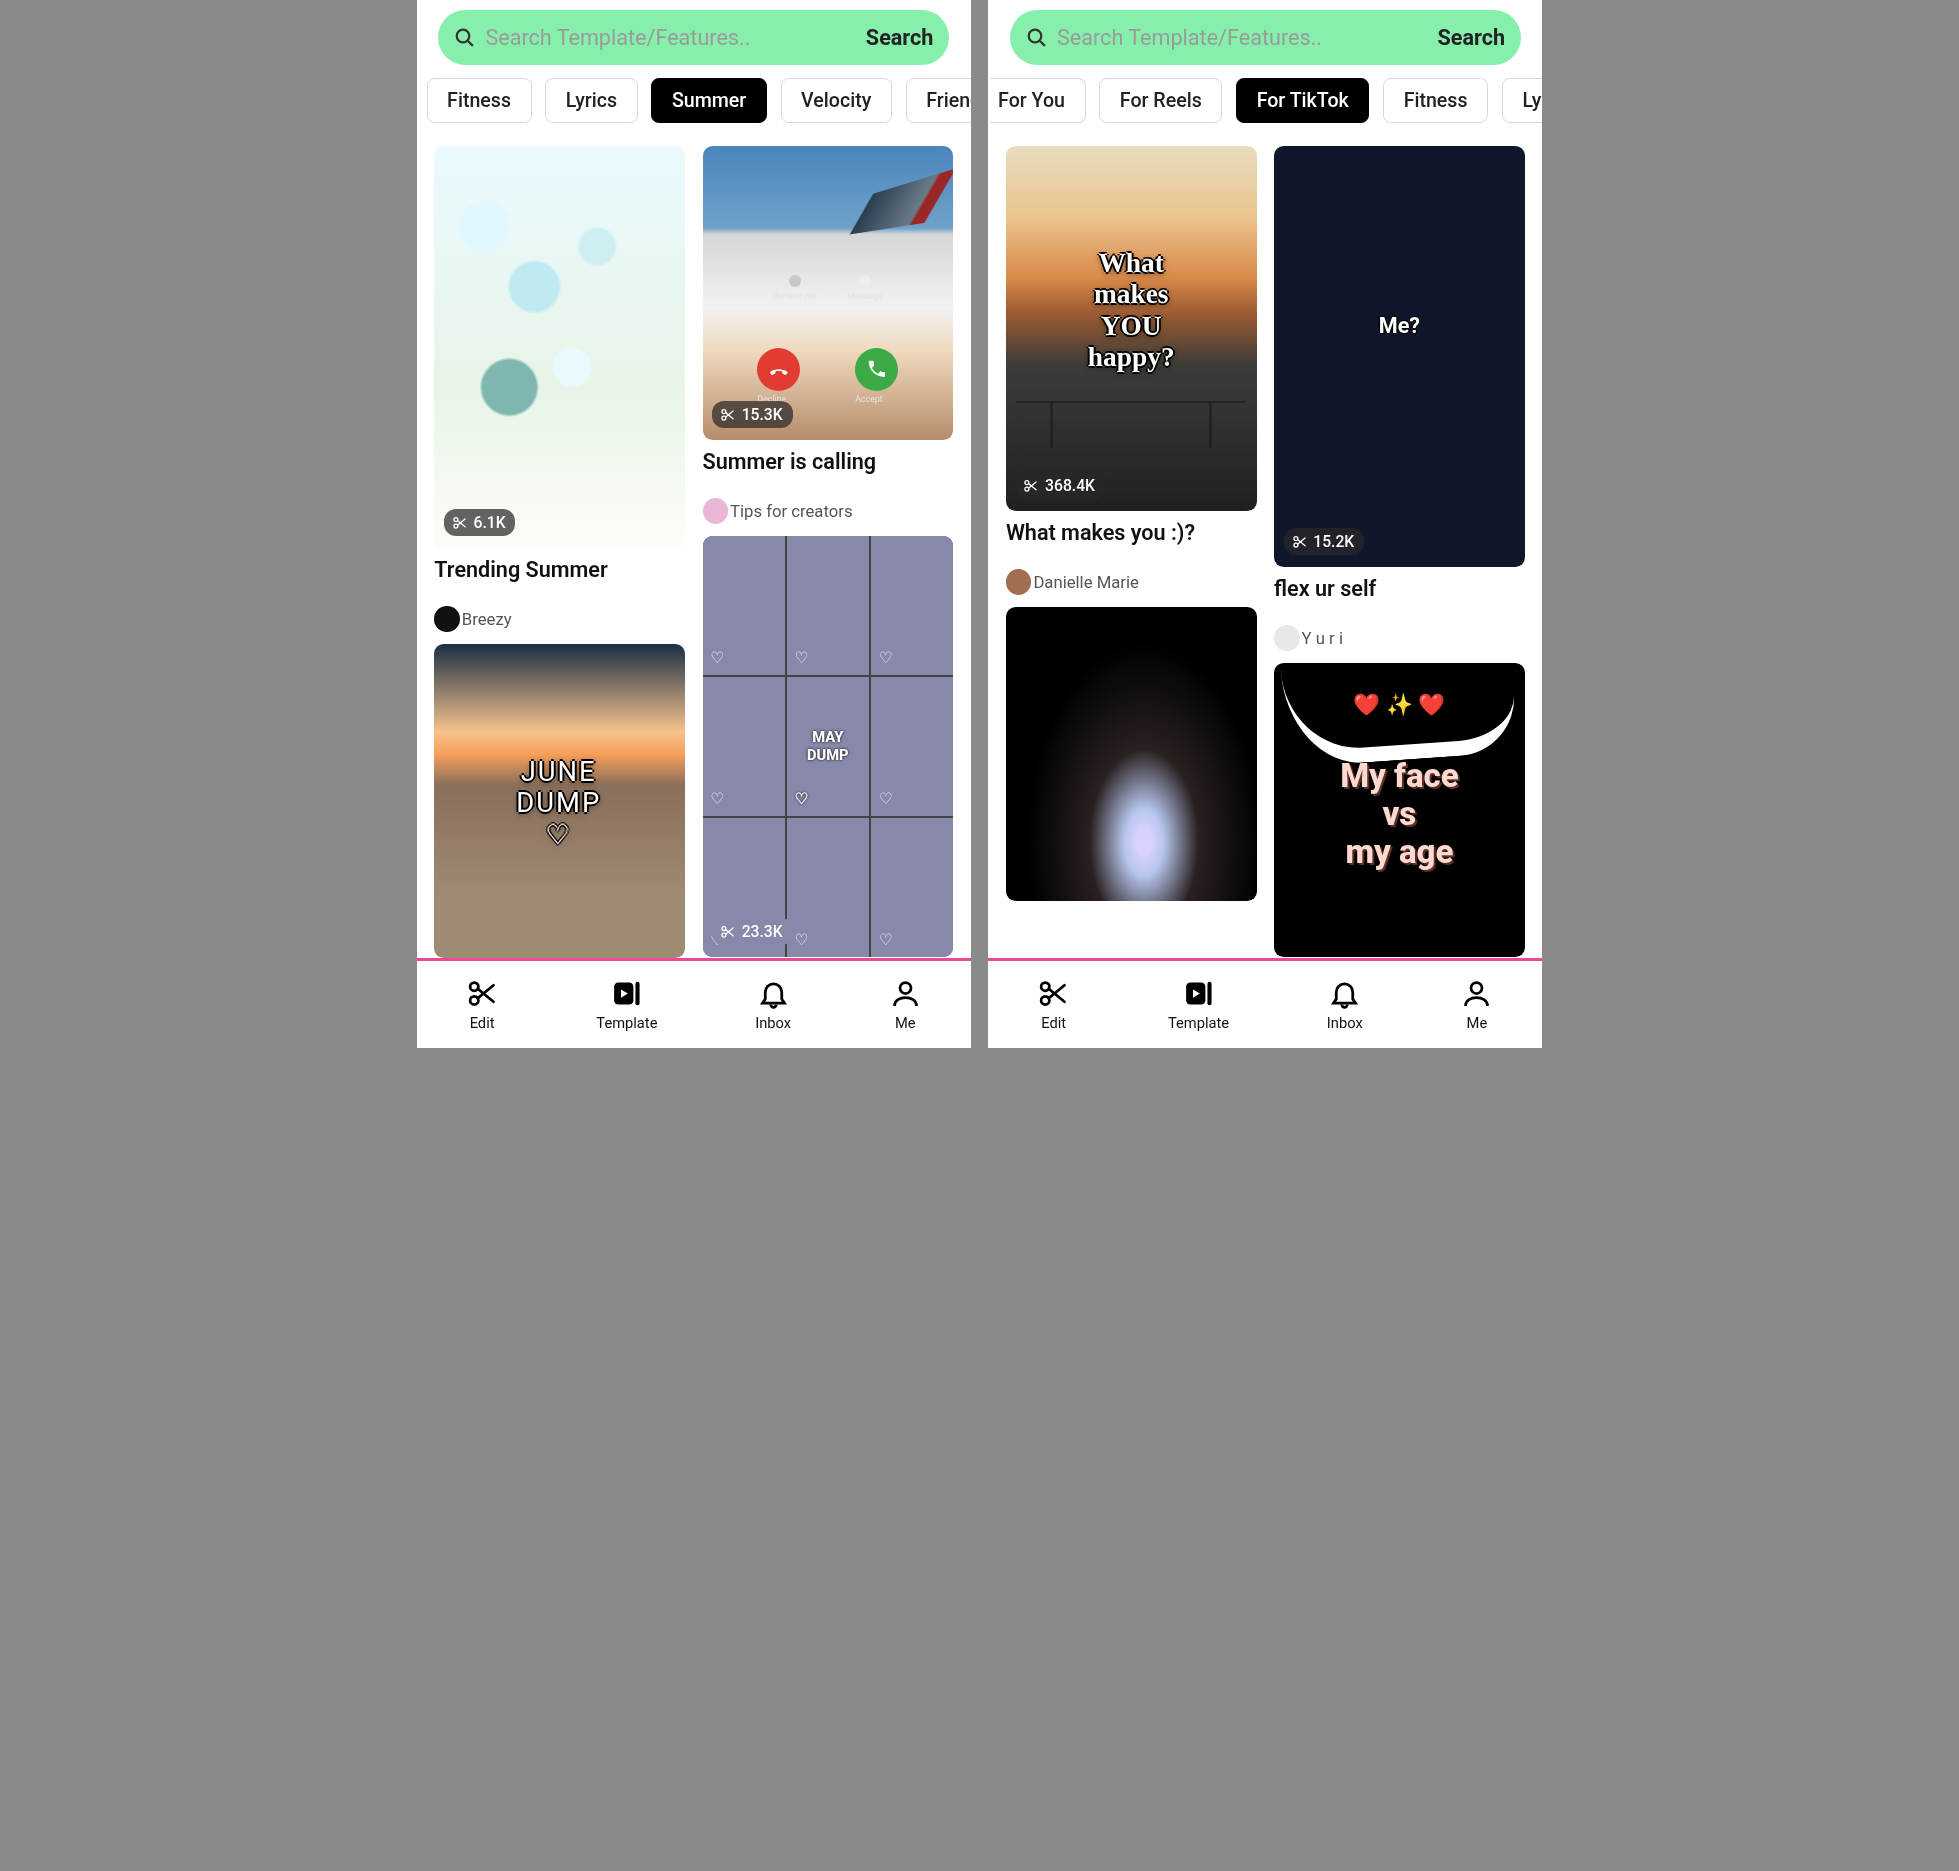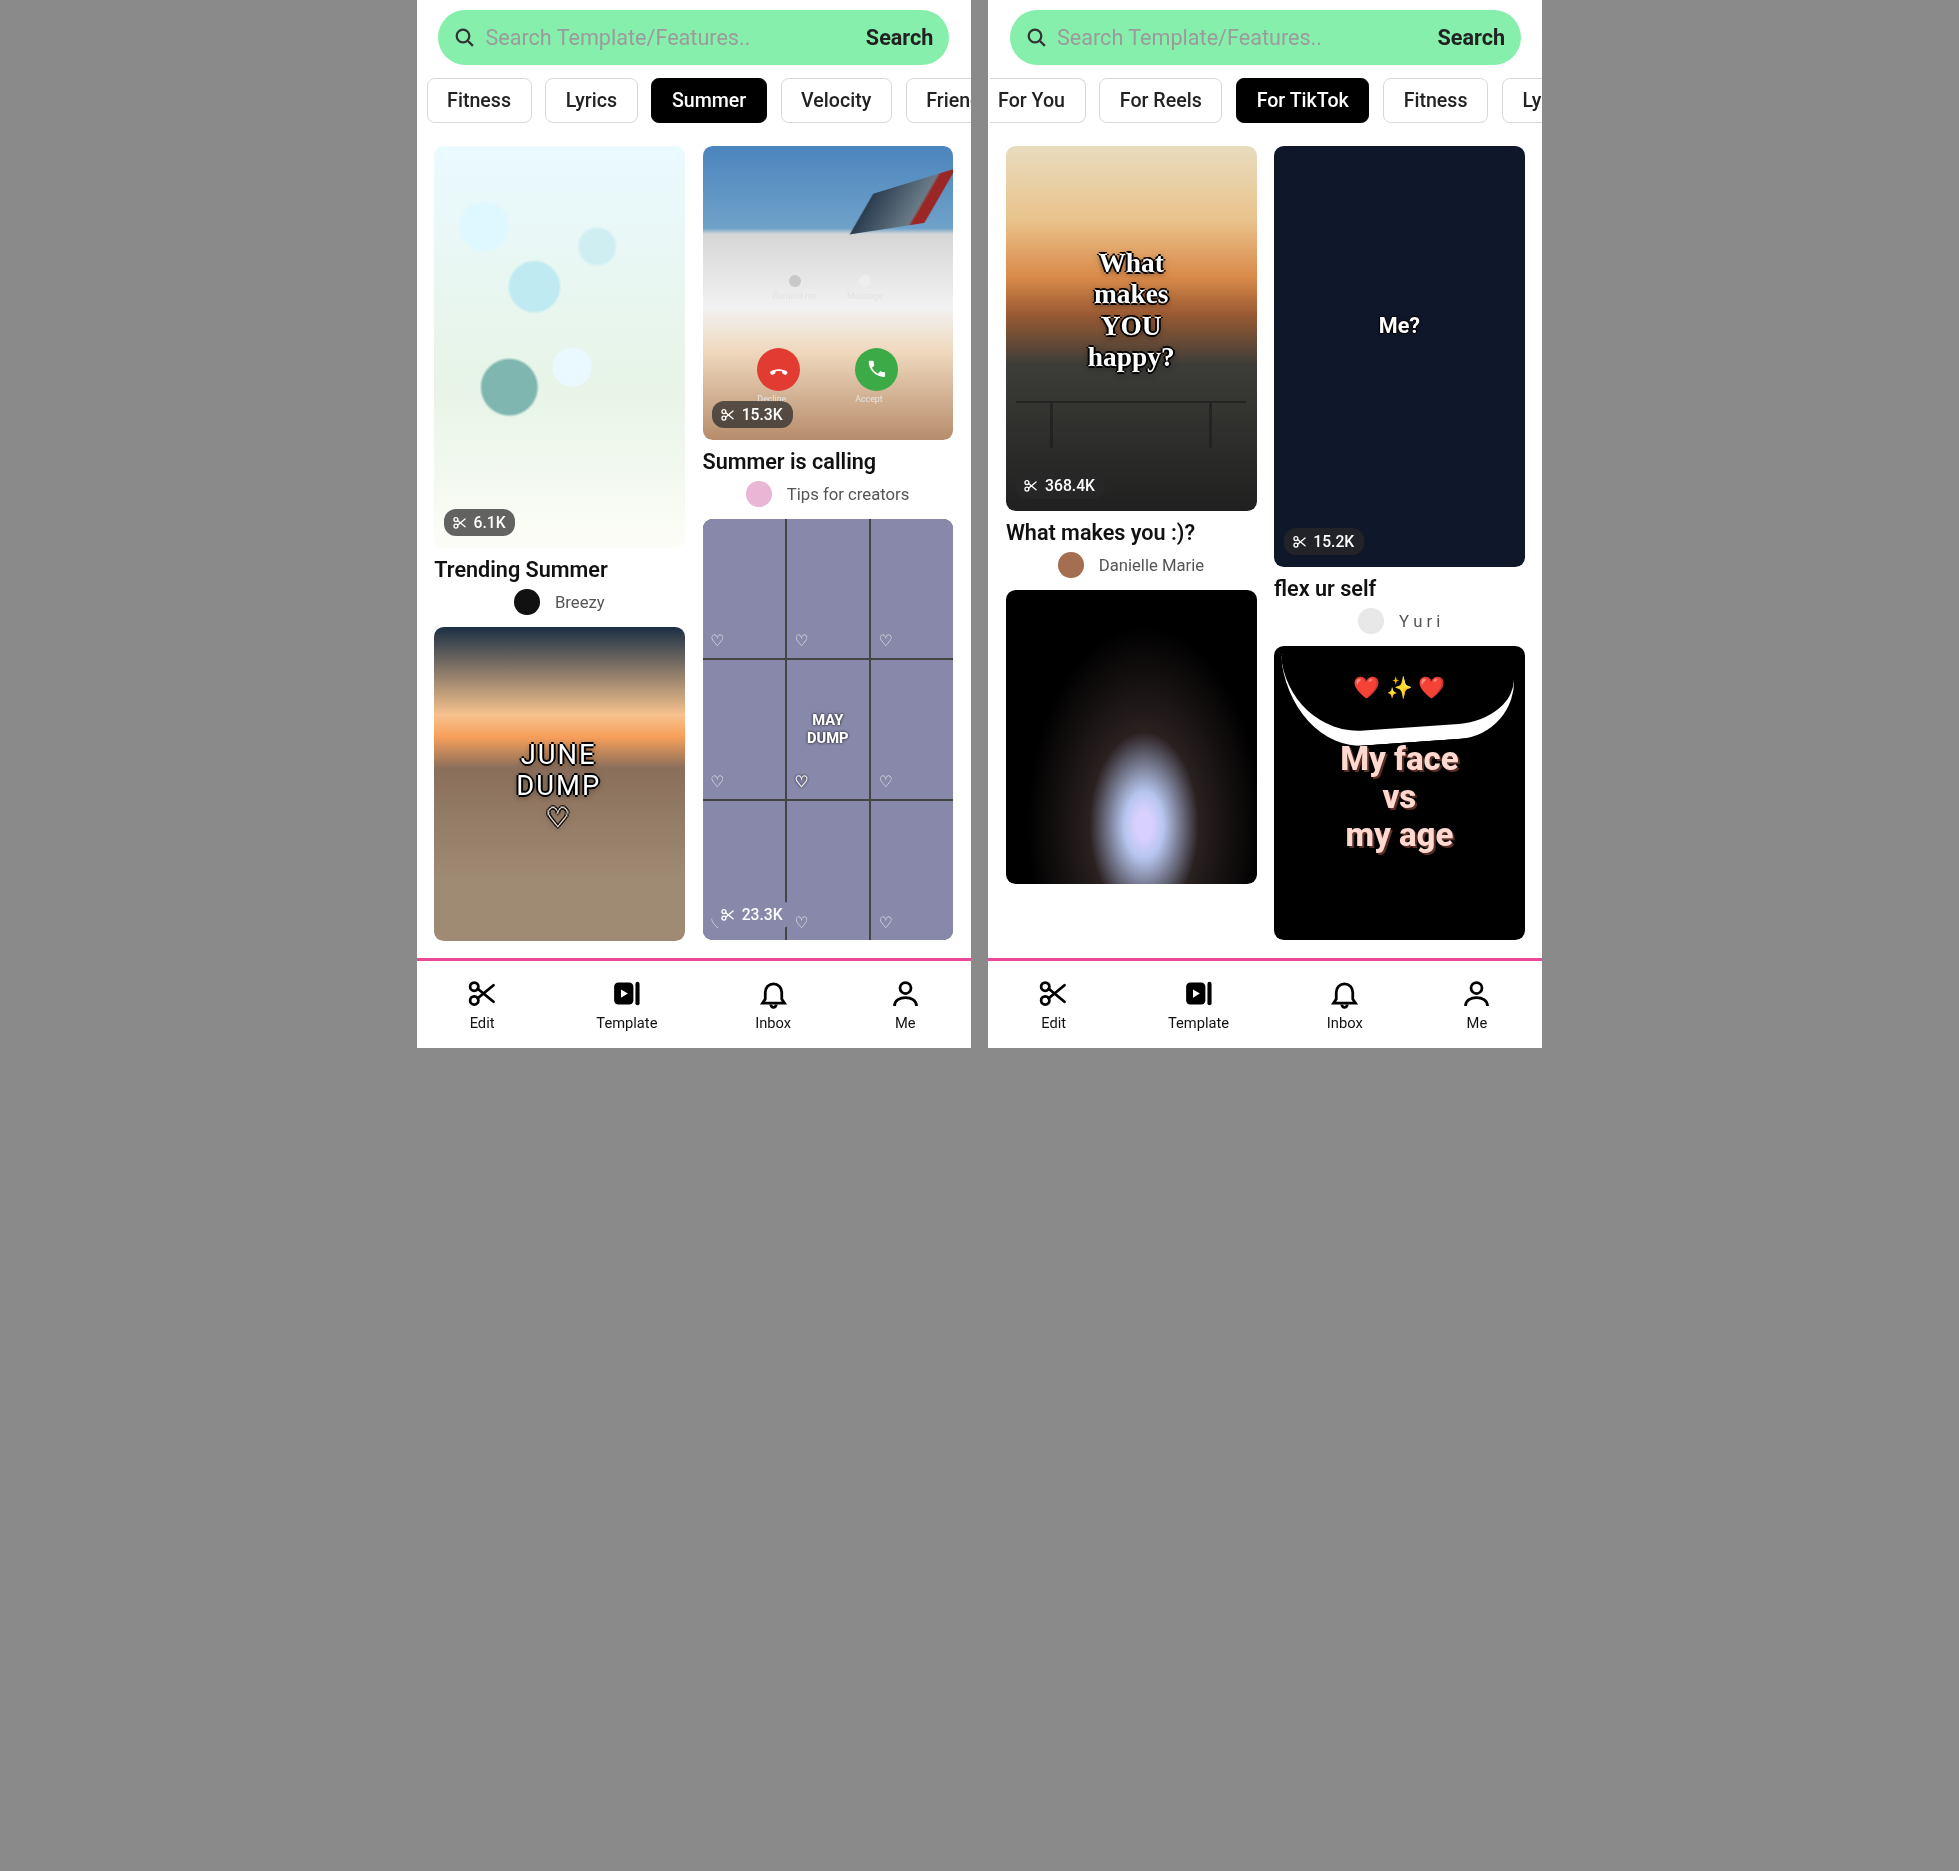--- a/index.html
+++ b/index.html
@@ -77,21 +77,21 @@
     background: rgba(40,40,40,0.72);
     color: #fff;
     font-size: 15.7px;
     font-weight: 500;
     border-radius: 12px;
     padding: 3.9px 9.8px 3.9px 7.8px;
     display: flex; align-items: center; gap: 5.9px;
   }
   .badge svg { width: 15.7px; height: 15.7px; stroke: #fff; fill: none; stroke-width: 2; }
   .title { font-size: 21.6px; font-weight: 600; margin-top: 9.8px; color: #111; }
-  .author-row { display: flex; align-items: center; gap: 15px; margin-top: 7px; justify-content: center; }
+  .author-row { display: flex; align-items: center; gap: 2px; margin-top: 24px; }
   .avatar { width: 25.5px; height: 25.5px; border-radius: 50%; background: #333; }
   .author-name { font-size: 16.7px; color: #555; }
   .overlay-text {
     position: absolute;
     top: 28%; left: 0; right: 0;
     text-align: center;
     color: #fff;
     font-weight: 800;
     font-size: 27.4px;
     text-shadow: 0 2px 5.9px rgba(0,0,0,0.6), 2px 0 0 #000, -2px 0 0 #000, 0 2px 0 #000, 0 -2px 0 #000;

